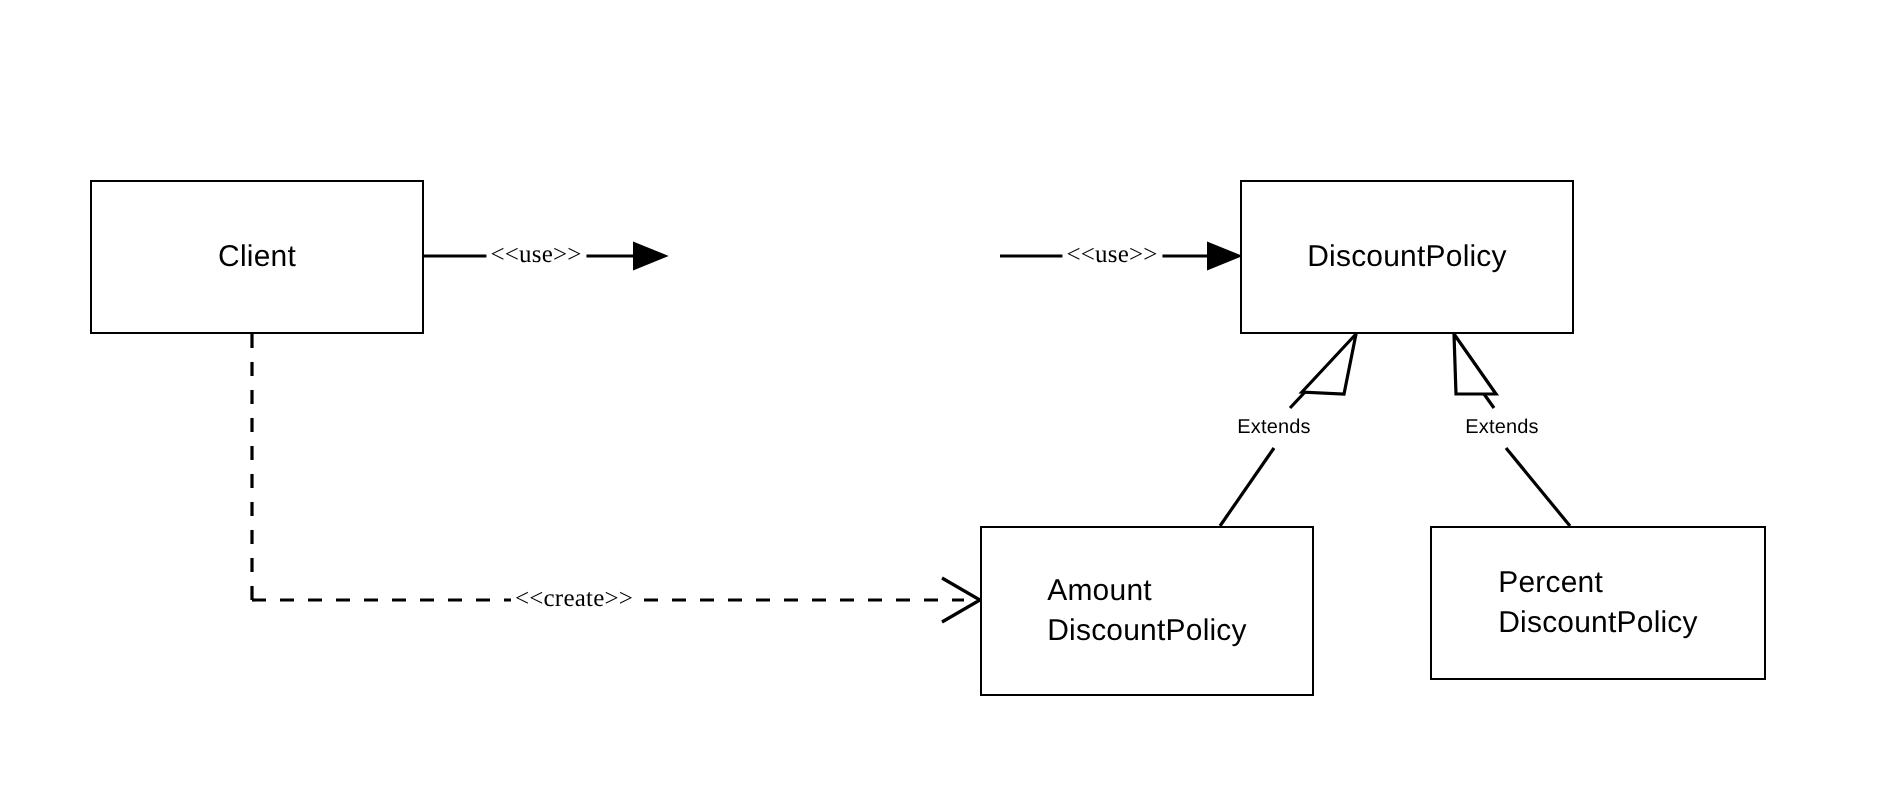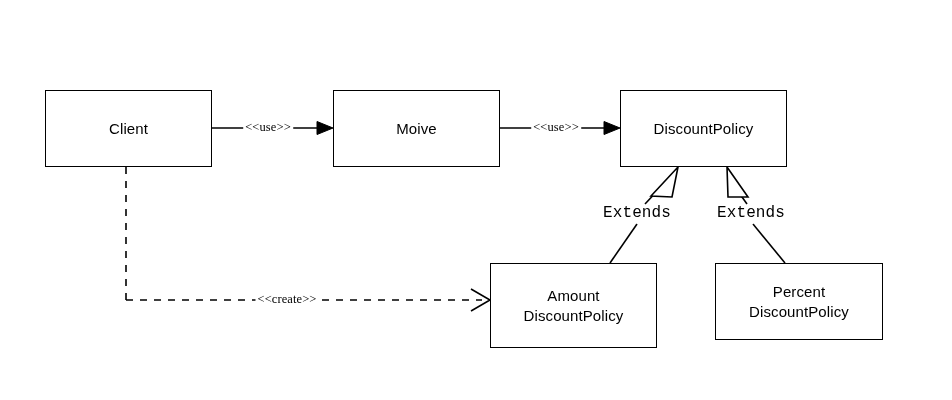--- a/index.html
+++ b/index.html
@@ -28,21 +28,20 @@
     pointer-events: none;
   }
   .uml-class {
     position: absolute;
     box-sizing: border-box;
     background: #ffffff;
     border: 1.6px solid #000000;
     display: flex;
     align-items: center;
     justify-content: center;
-    text-align: center;
     z-index: 3;
   }
   .uml-class-name {
     font-family: "Liberation Sans", sans-serif;
     font-size: 15px;
     line-height: 1.32;
     color: #000000;
     white-space: pre-line;
     letter-spacing: 0.1px;
   }
@@ -57,23 +56,22 @@
     padding: 0 2px;
     line-height: 1.1;
     transform: translate(-50%, -50%);
     letter-spacing: 0.1px;
   }
   .edge-label.stereotype {
     font-size: 12.5px;
     font-family: Liberation Serif, serif;
   }
   .edge-label.plain {
-    font-size: 16px;
+    font-size: 10px;
     padding: 0 3px;
-    font-family: Liberation Mono, monospace;
   }
 </style>
 </head>
 <body>
 
 <div id="canvas">
 
   <svg id="edge-layer" viewBox="0 0 952 400" xmlns="http://www.w3.org/2000/svg">
 
     <g>
@@ -108,23 +106,20 @@
       <path d="M 126 300 L 482 300" fill="none" stroke="#000000" stroke-width="1.6" stroke-dasharray="7 7"></path>
 
       <path d="M 471 289 L 490 300 L 471 311" fill="none" stroke="#000000" stroke-width="1.6" stroke-linejoin="miter" stroke-linecap="butt"></path>
     </g>
   </svg>
 
   <div class="uml-class" style="left:45px; top:90px; width:167px; height:77px;">
     <span class="uml-class-name">Client</span>
   </div>
 
-  <div class="uml-class" style="left:333px; top:90px; width:167px; height:77px;">
-    <span class="uml-class-name">Moive</span>
-  </div>
 
   <div class="uml-class" style="left:620px; top:90px; width:167px; height:77px;">
     <span class="uml-class-name">DiscountPolicy</span>
   </div>
 
   <div class="uml-class" style="left:490px; top:263px; width:167px; height:85px;">
     <span class="uml-class-name">Amount
 DiscountPolicy</span>
   </div>
 

